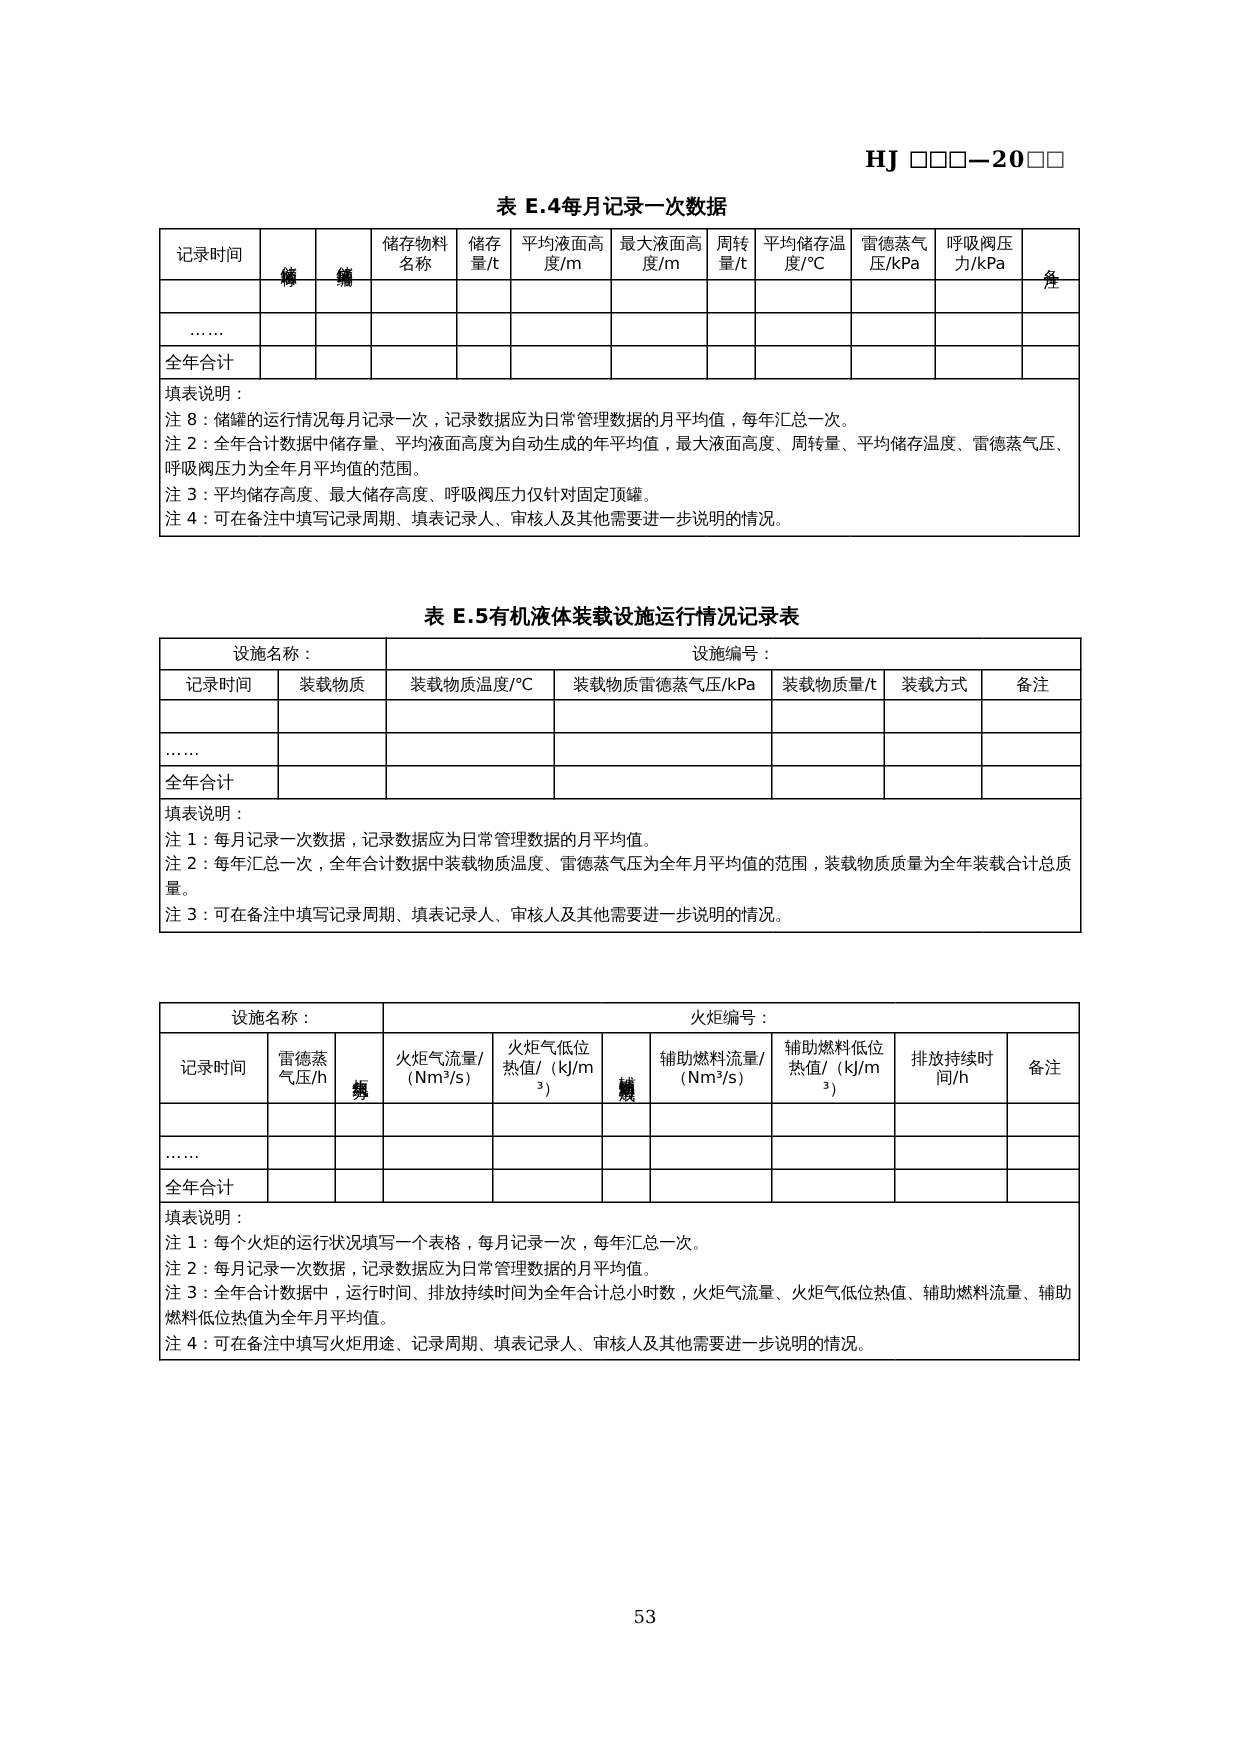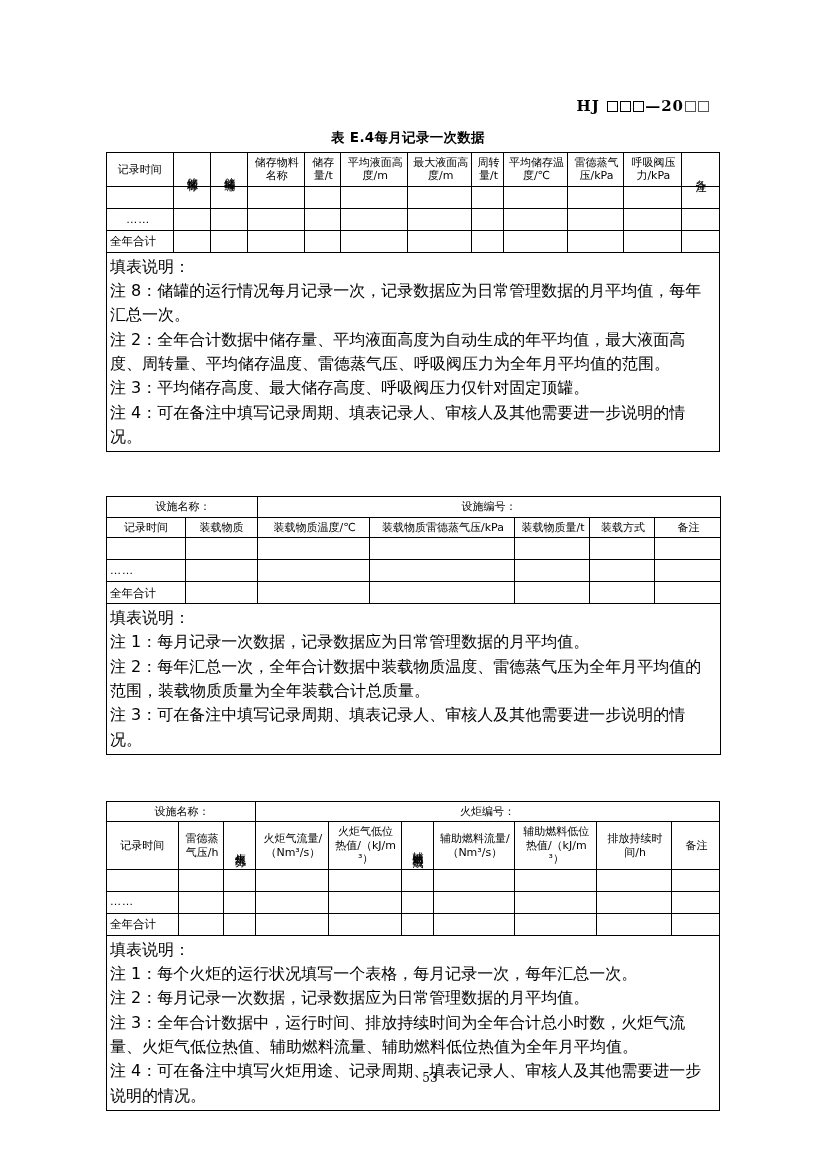--- a/index.html
+++ b/index.html
@@ -82,21 +82,21 @@
     padding-left: 12px;
     letter-spacing: 1px;
     font-size: 11px;
   }
   td.dots.center {
     text-align: center;
     padding-left: 0;
   }
   .datarow td { height: 17px; }
   .notes {
-    font-size: 16px;
+    font-size: 11px;
     line-height: 1.52;
     text-align: left;
     padding: 3px 6px 4px 6px;
   }
   .notes div { white-space: normal; }
   .notes .lbl { }
   .blk {
     display: inline-block;
     width: 11px;
     height: 11px;
@@ -211,20 +211,23 @@
         <div>注 2：全年合计数据中储存量、平均液面高度为自动生成的年平均值，最大液面高度、周转量、平均储存温度、雷德蒸气压、呼吸阀压力为全年月平均值的范围。</div>
         <div>注 3：平均储存高度、最大储存高度、呼吸阀压力仅针对固定顶罐。</div>
         <div>注 4：可在备注中填写记录周期、填表记录人、审核人及其他需要进一步说明的情况。</div>
       </td>
     </tr>
   </tbody>
     </table>
 
   <div class="spacer-1"></div>
 
+  <div class="tbl-title">
+    <span class="num">表 E.5</span><span>有机液体装载设施运行情况记录表</span>
+  </div>
   <table class="doc">
     <colgroup>
       <col style="width:79px">
         <col style="width:72px">
         <col style="width:112px">
         <col style="width:145px">
       <col style="width:75px">
         <col style="width:65px">
         <col style="width:66px">
     </colgroup>

